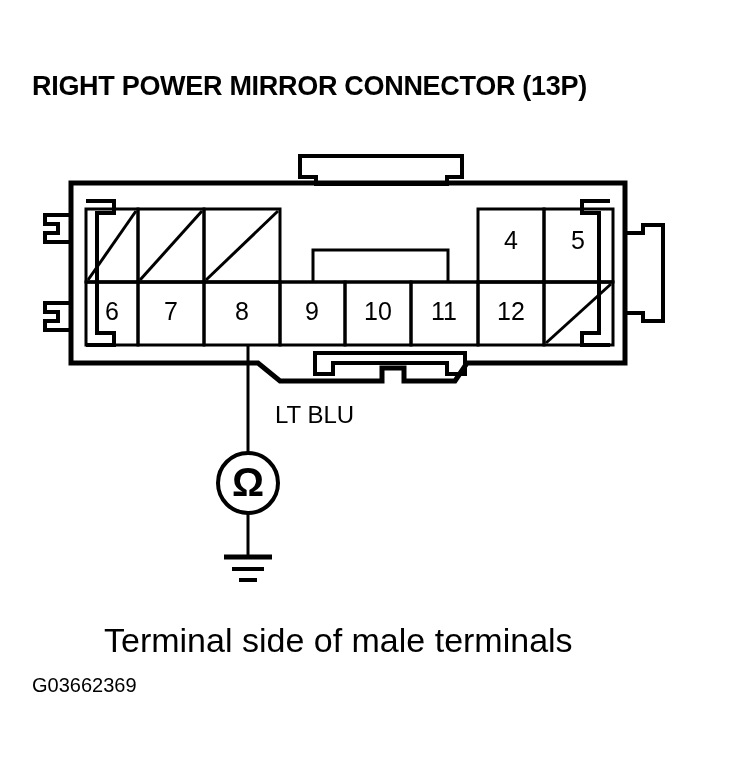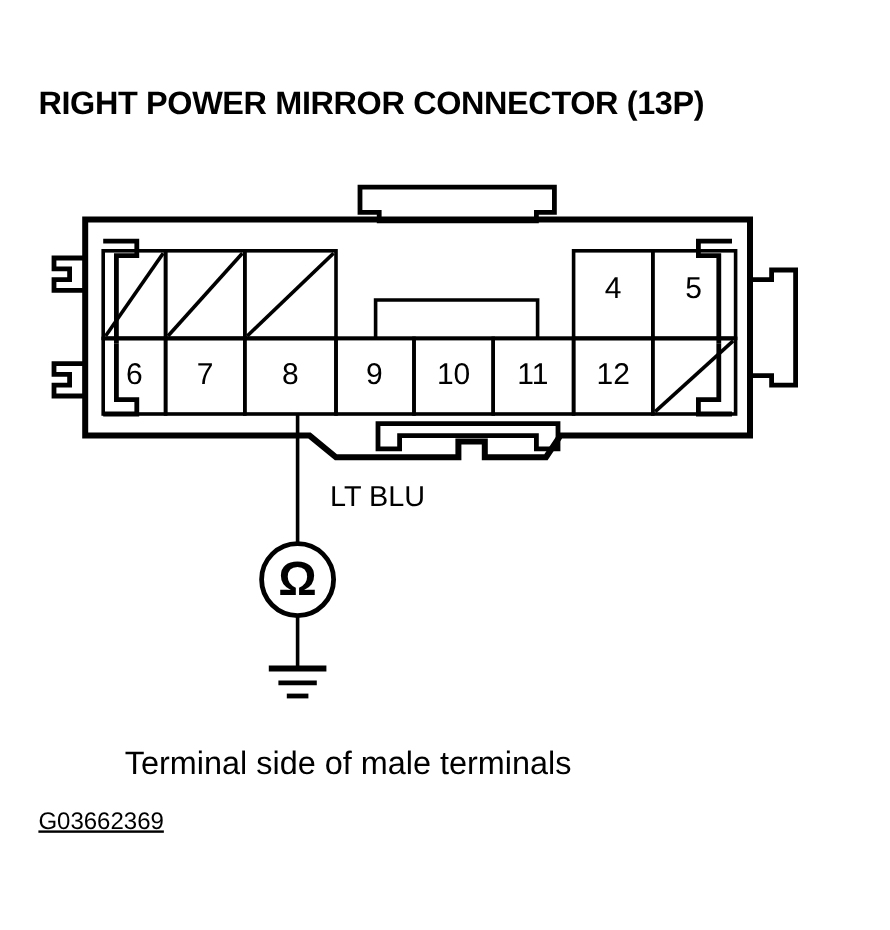--- a/index.html
+++ b/index.html
@@ -41,35 +41,34 @@
     left: 0;
     top: 0;
     width: 742px;
     height: 775px;
   }
 
   .caption {
     position: absolute;
     left: 104px;
     top: 620px;
-    font-size: 27px;
+    font-size: 34px;
     font-weight: normal;
     white-space: nowrap;
     font-family: "Liberation Sans", sans-serif;
   }
 
   .figure-id {
     position: absolute;
     left: 32px;
     top: 673px;
     font-size: 20px;
     font-weight: normal;
     white-space: nowrap;
     font-family: "Liberation Sans", sans-serif;
-    text-decoration: underline;
   }
 
   .wire-label {
     position: absolute;
     left: 275px;
     top: 400px;
     font-size: 24px;
     font-weight: normal;
     white-space: nowrap;
     font-family: "Liberation Sans", sans-serif;

